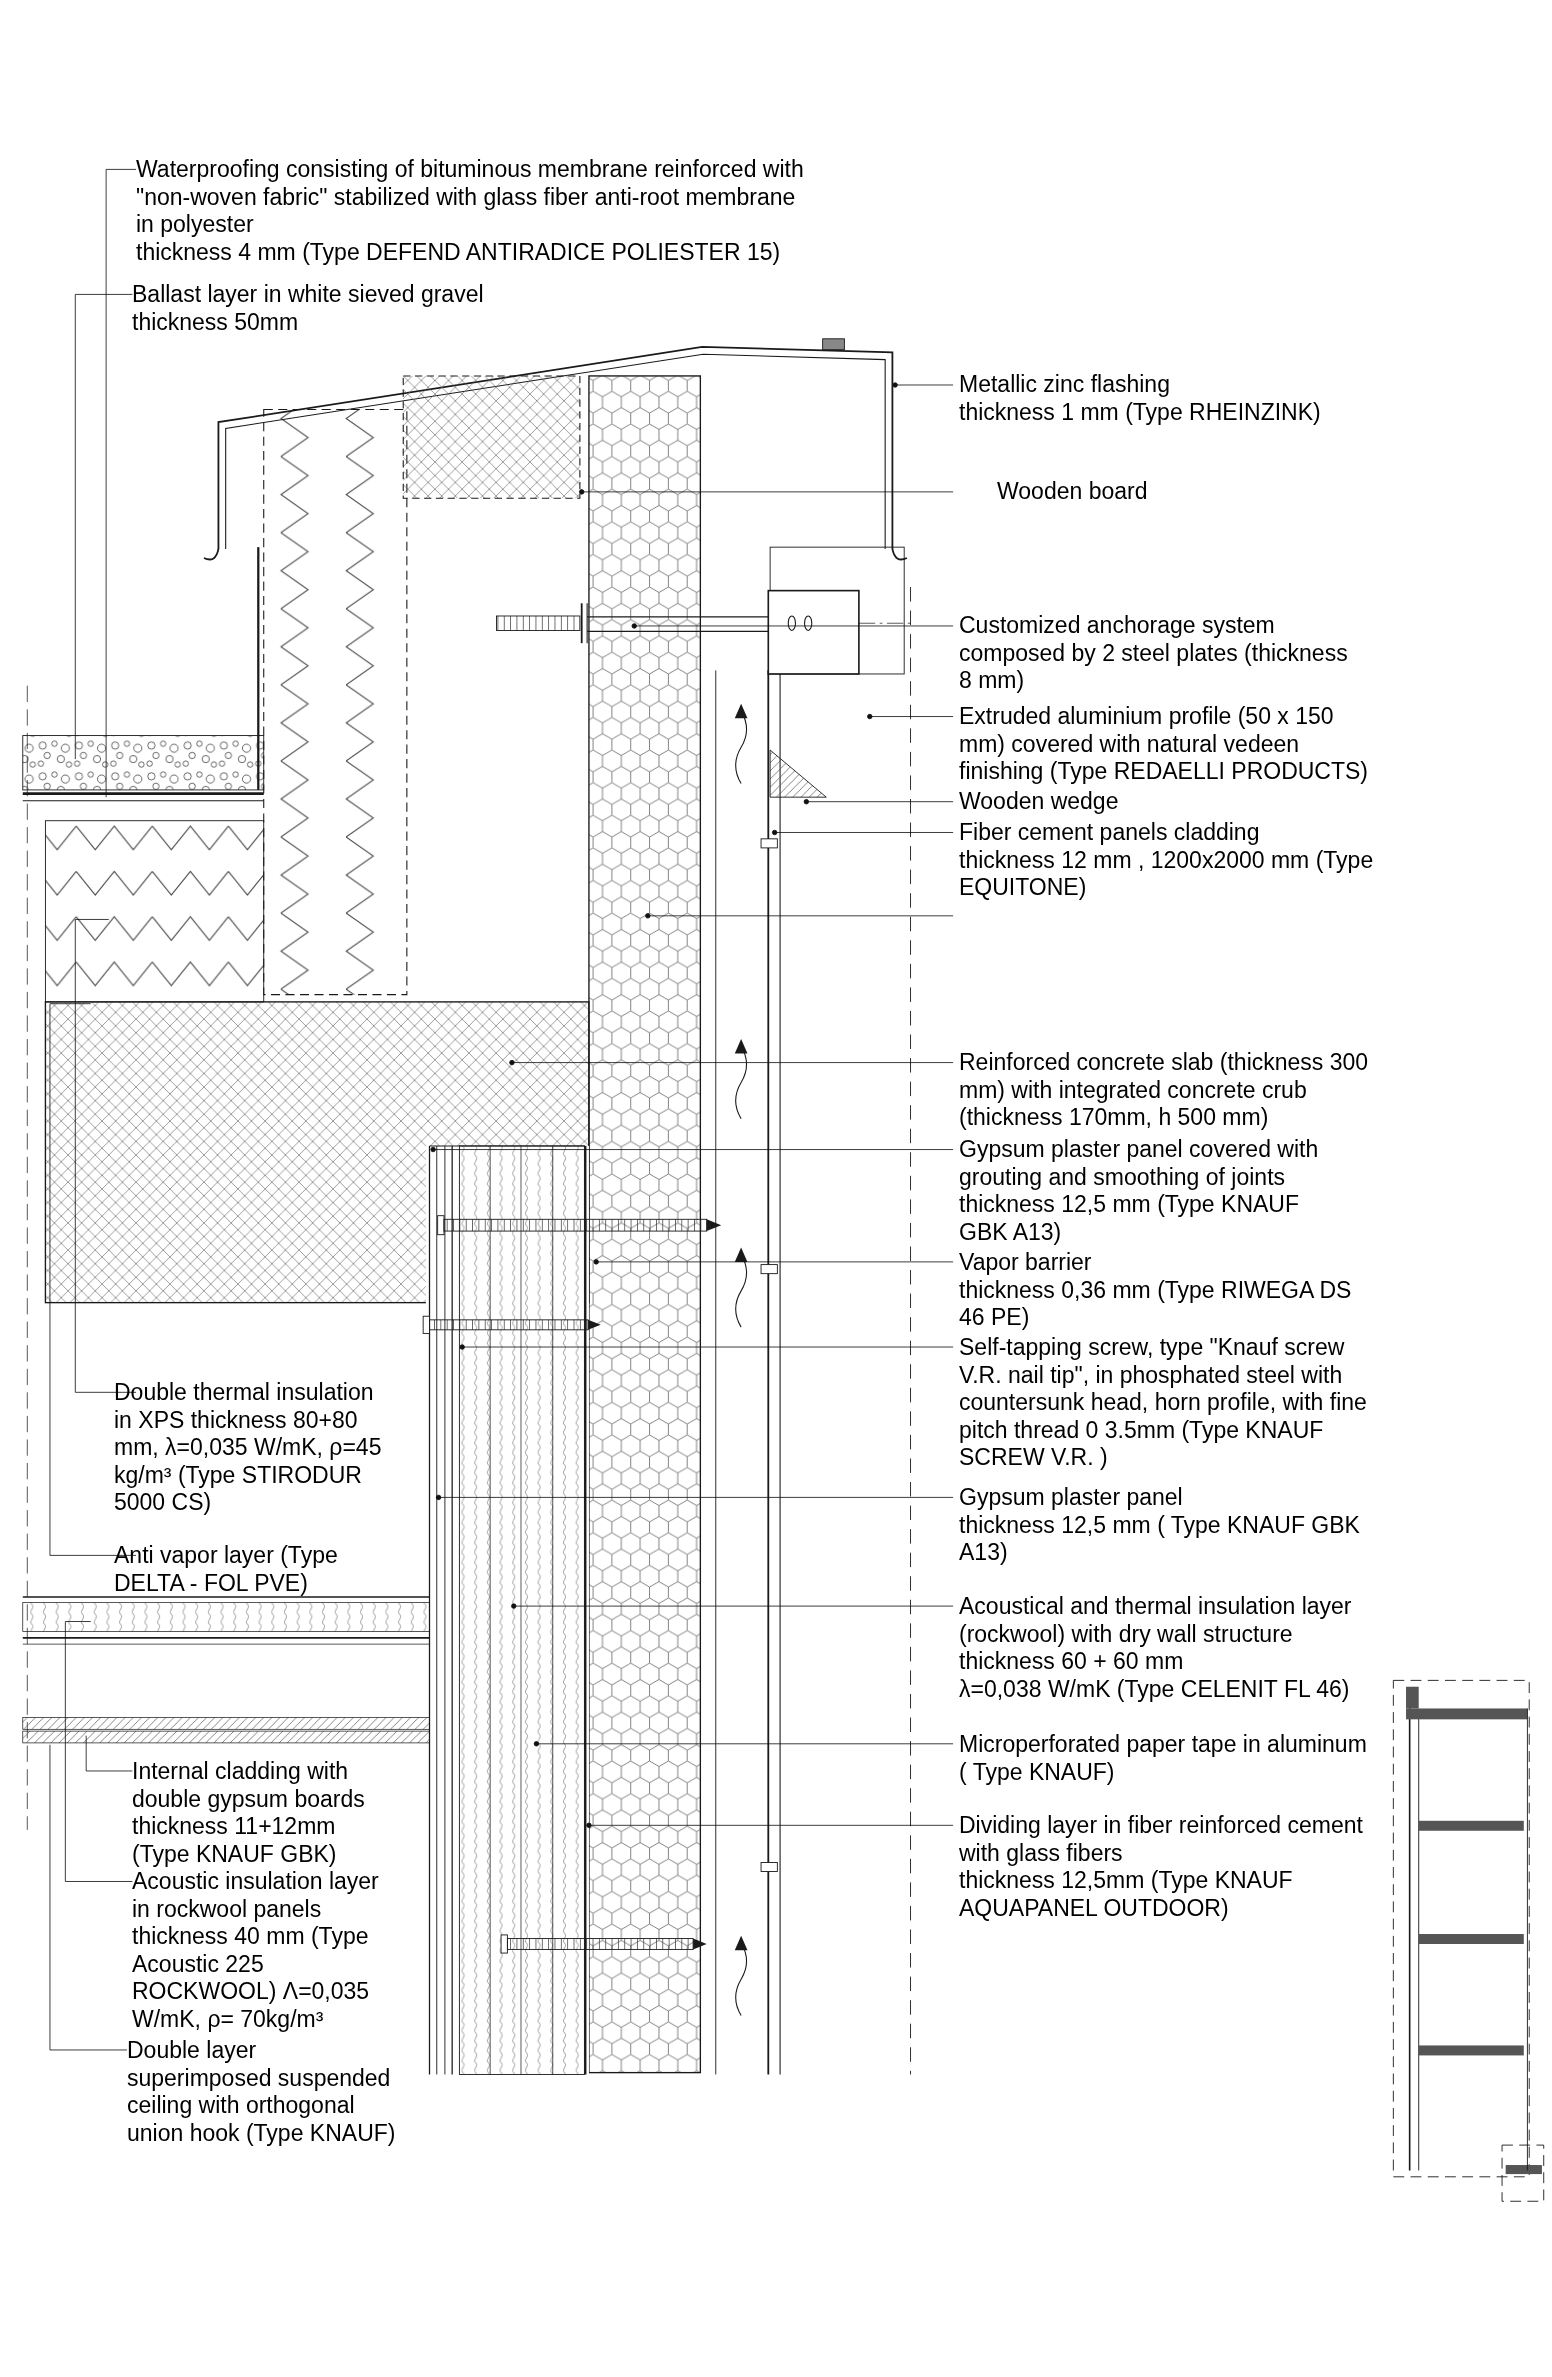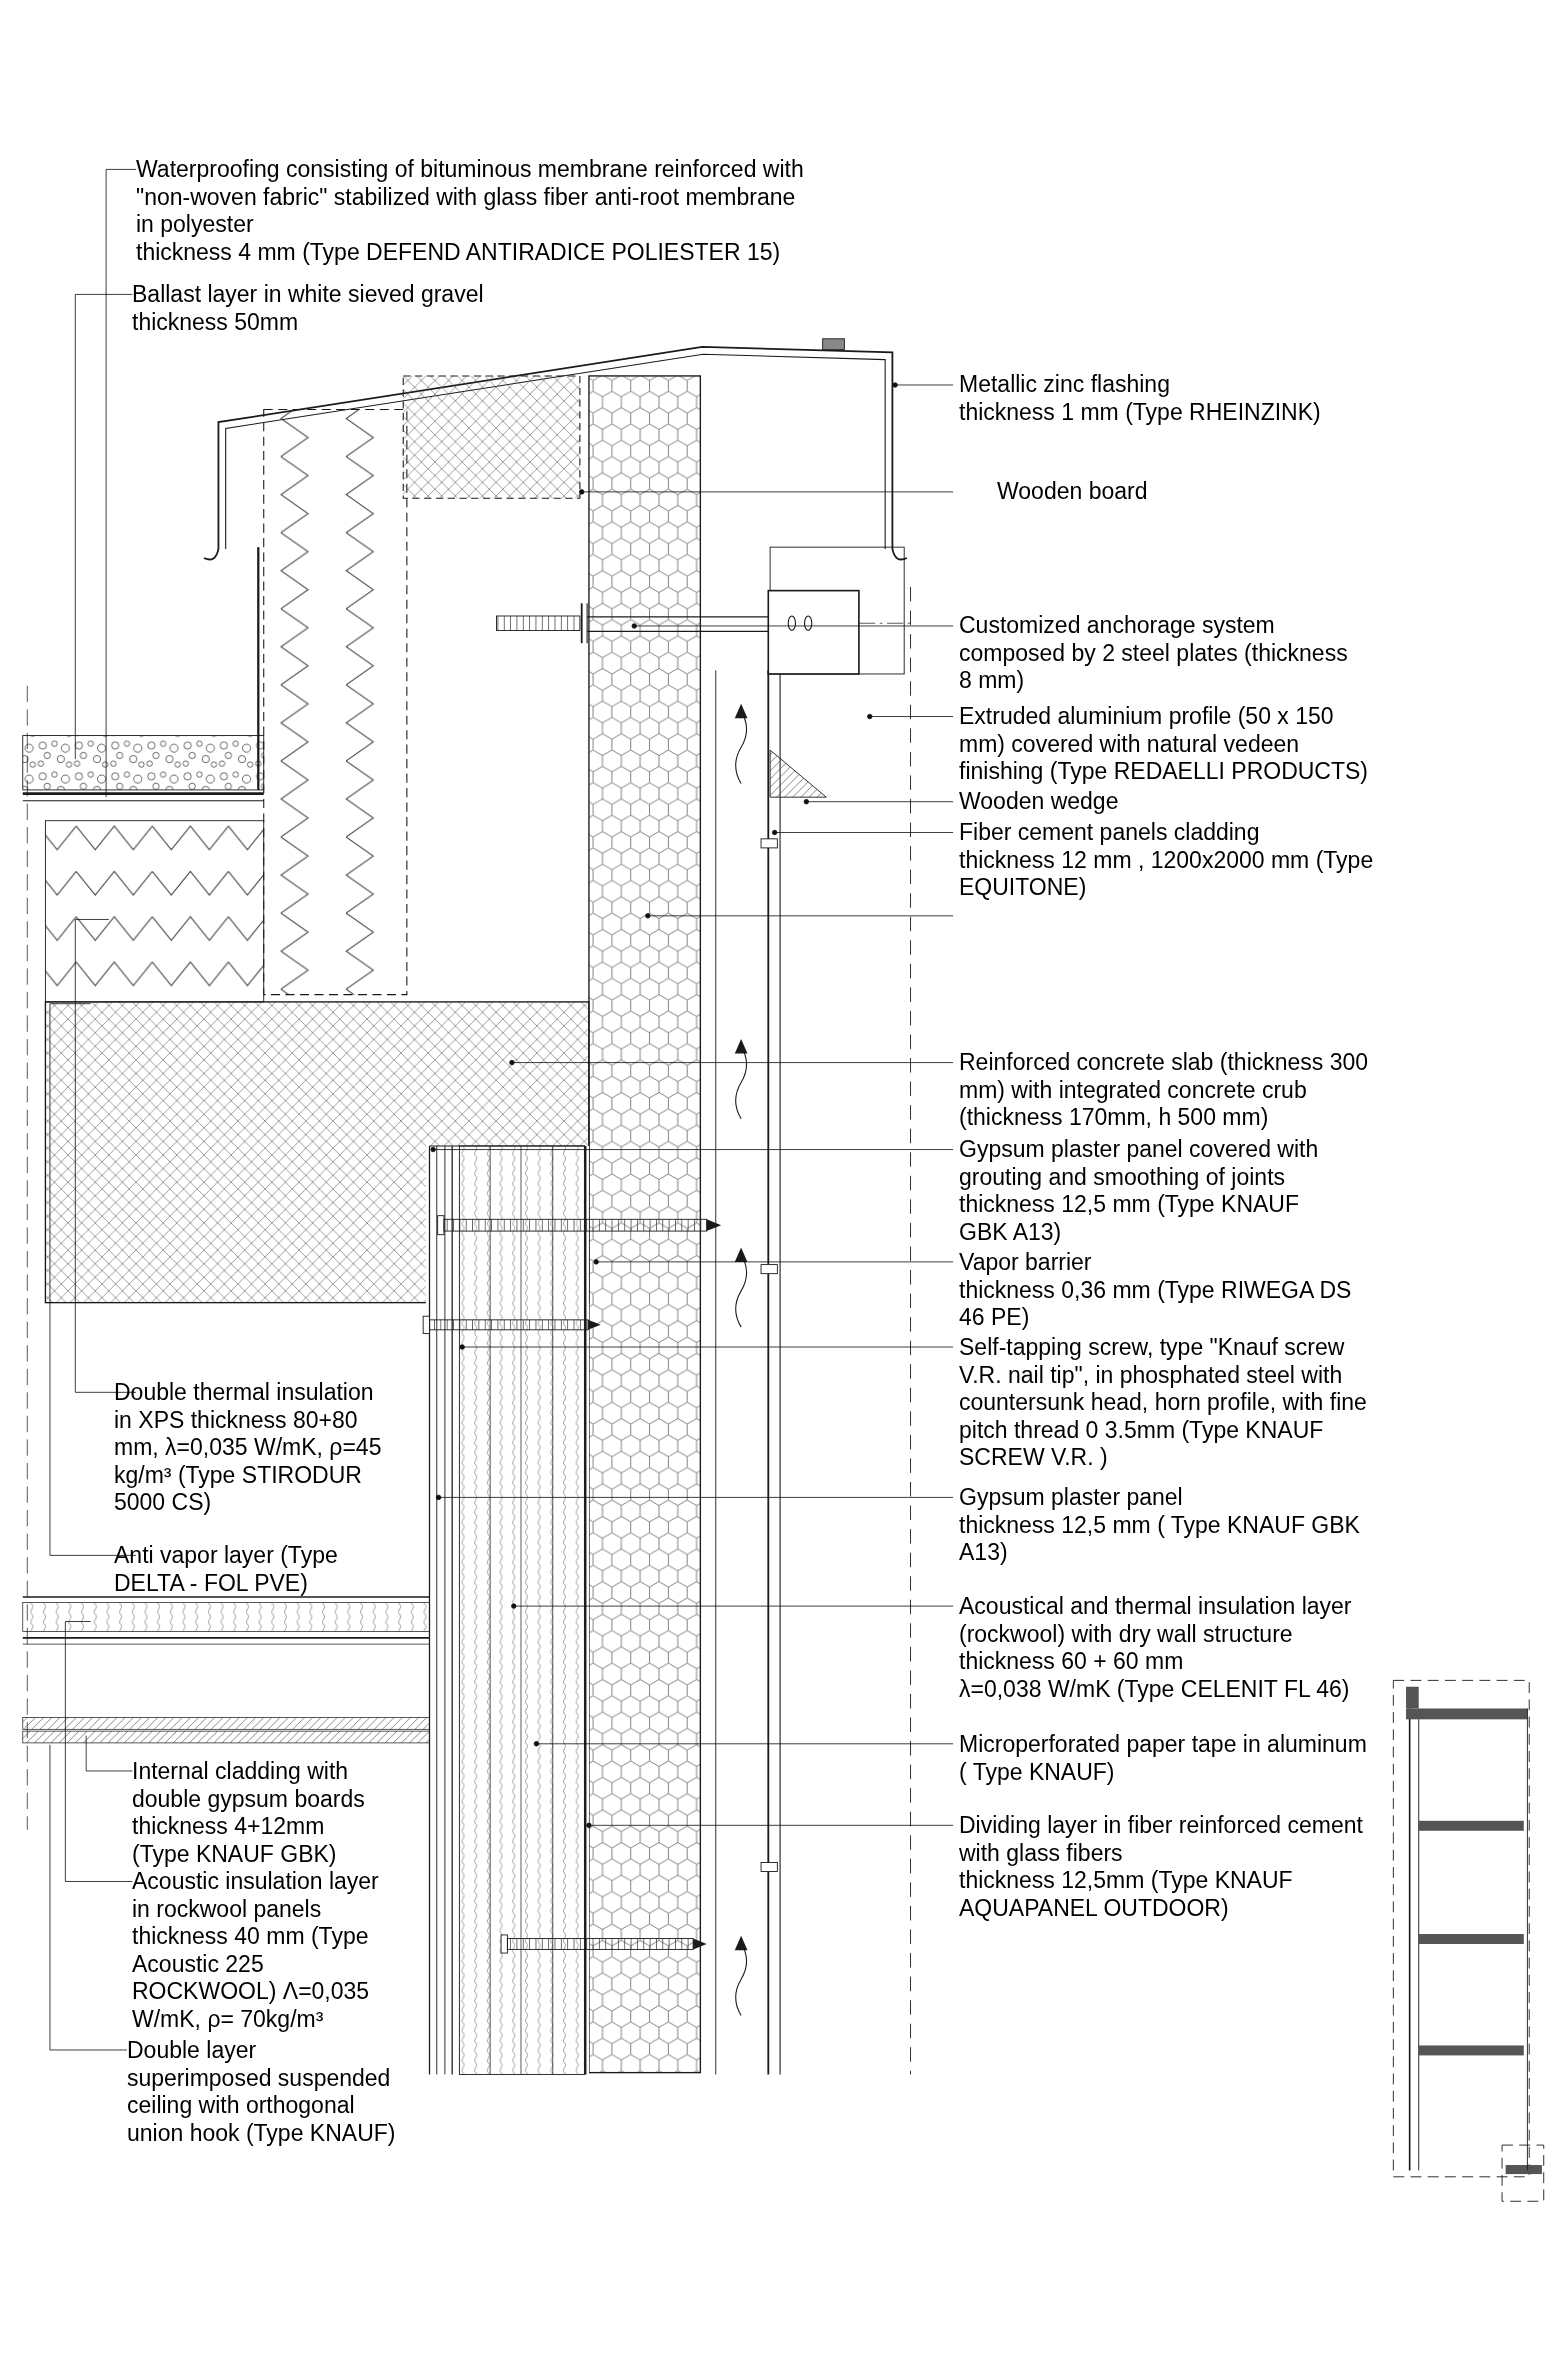--- a/index.html
+++ b/index.html
@@ -274,21 +274,21 @@
 
 <div class="label" style="left:114px;top:1379px;width:308px;">Double thermal insulation
 in XPS  thickness 80+80
 mm, λ=0,035 W/mK, ρ=45
 kg/m³ (Type STIRODUR
 5000 CS)</div>
 <div class="label" style="left:114px;top:1542px;width:308px;">Anti vapor layer (Type
 DELTA - FOL PVE)</div>
 <div class="label" style="left:132px;top:1758px;width:281px;">Internal cladding with
 double gypsum boards
-thickness 4+12mm
+thickness 11+12mm
 (Type KNAUF GBK)</div>
 <div class="label" style="left:132px;top:1868px;width:281px;">Acoustic insulation layer
 in rockwool panels
 thickness 40 mm (Type
 Acoustic 225
 ROCKWOOL)  Λ=0,035
 W/mK, ρ= 70kg/m³</div>
 <div class="label" style="left:127px;top:2037px;width:308px;">Double layer
 superimposed suspended
 ceiling with orthogonal

